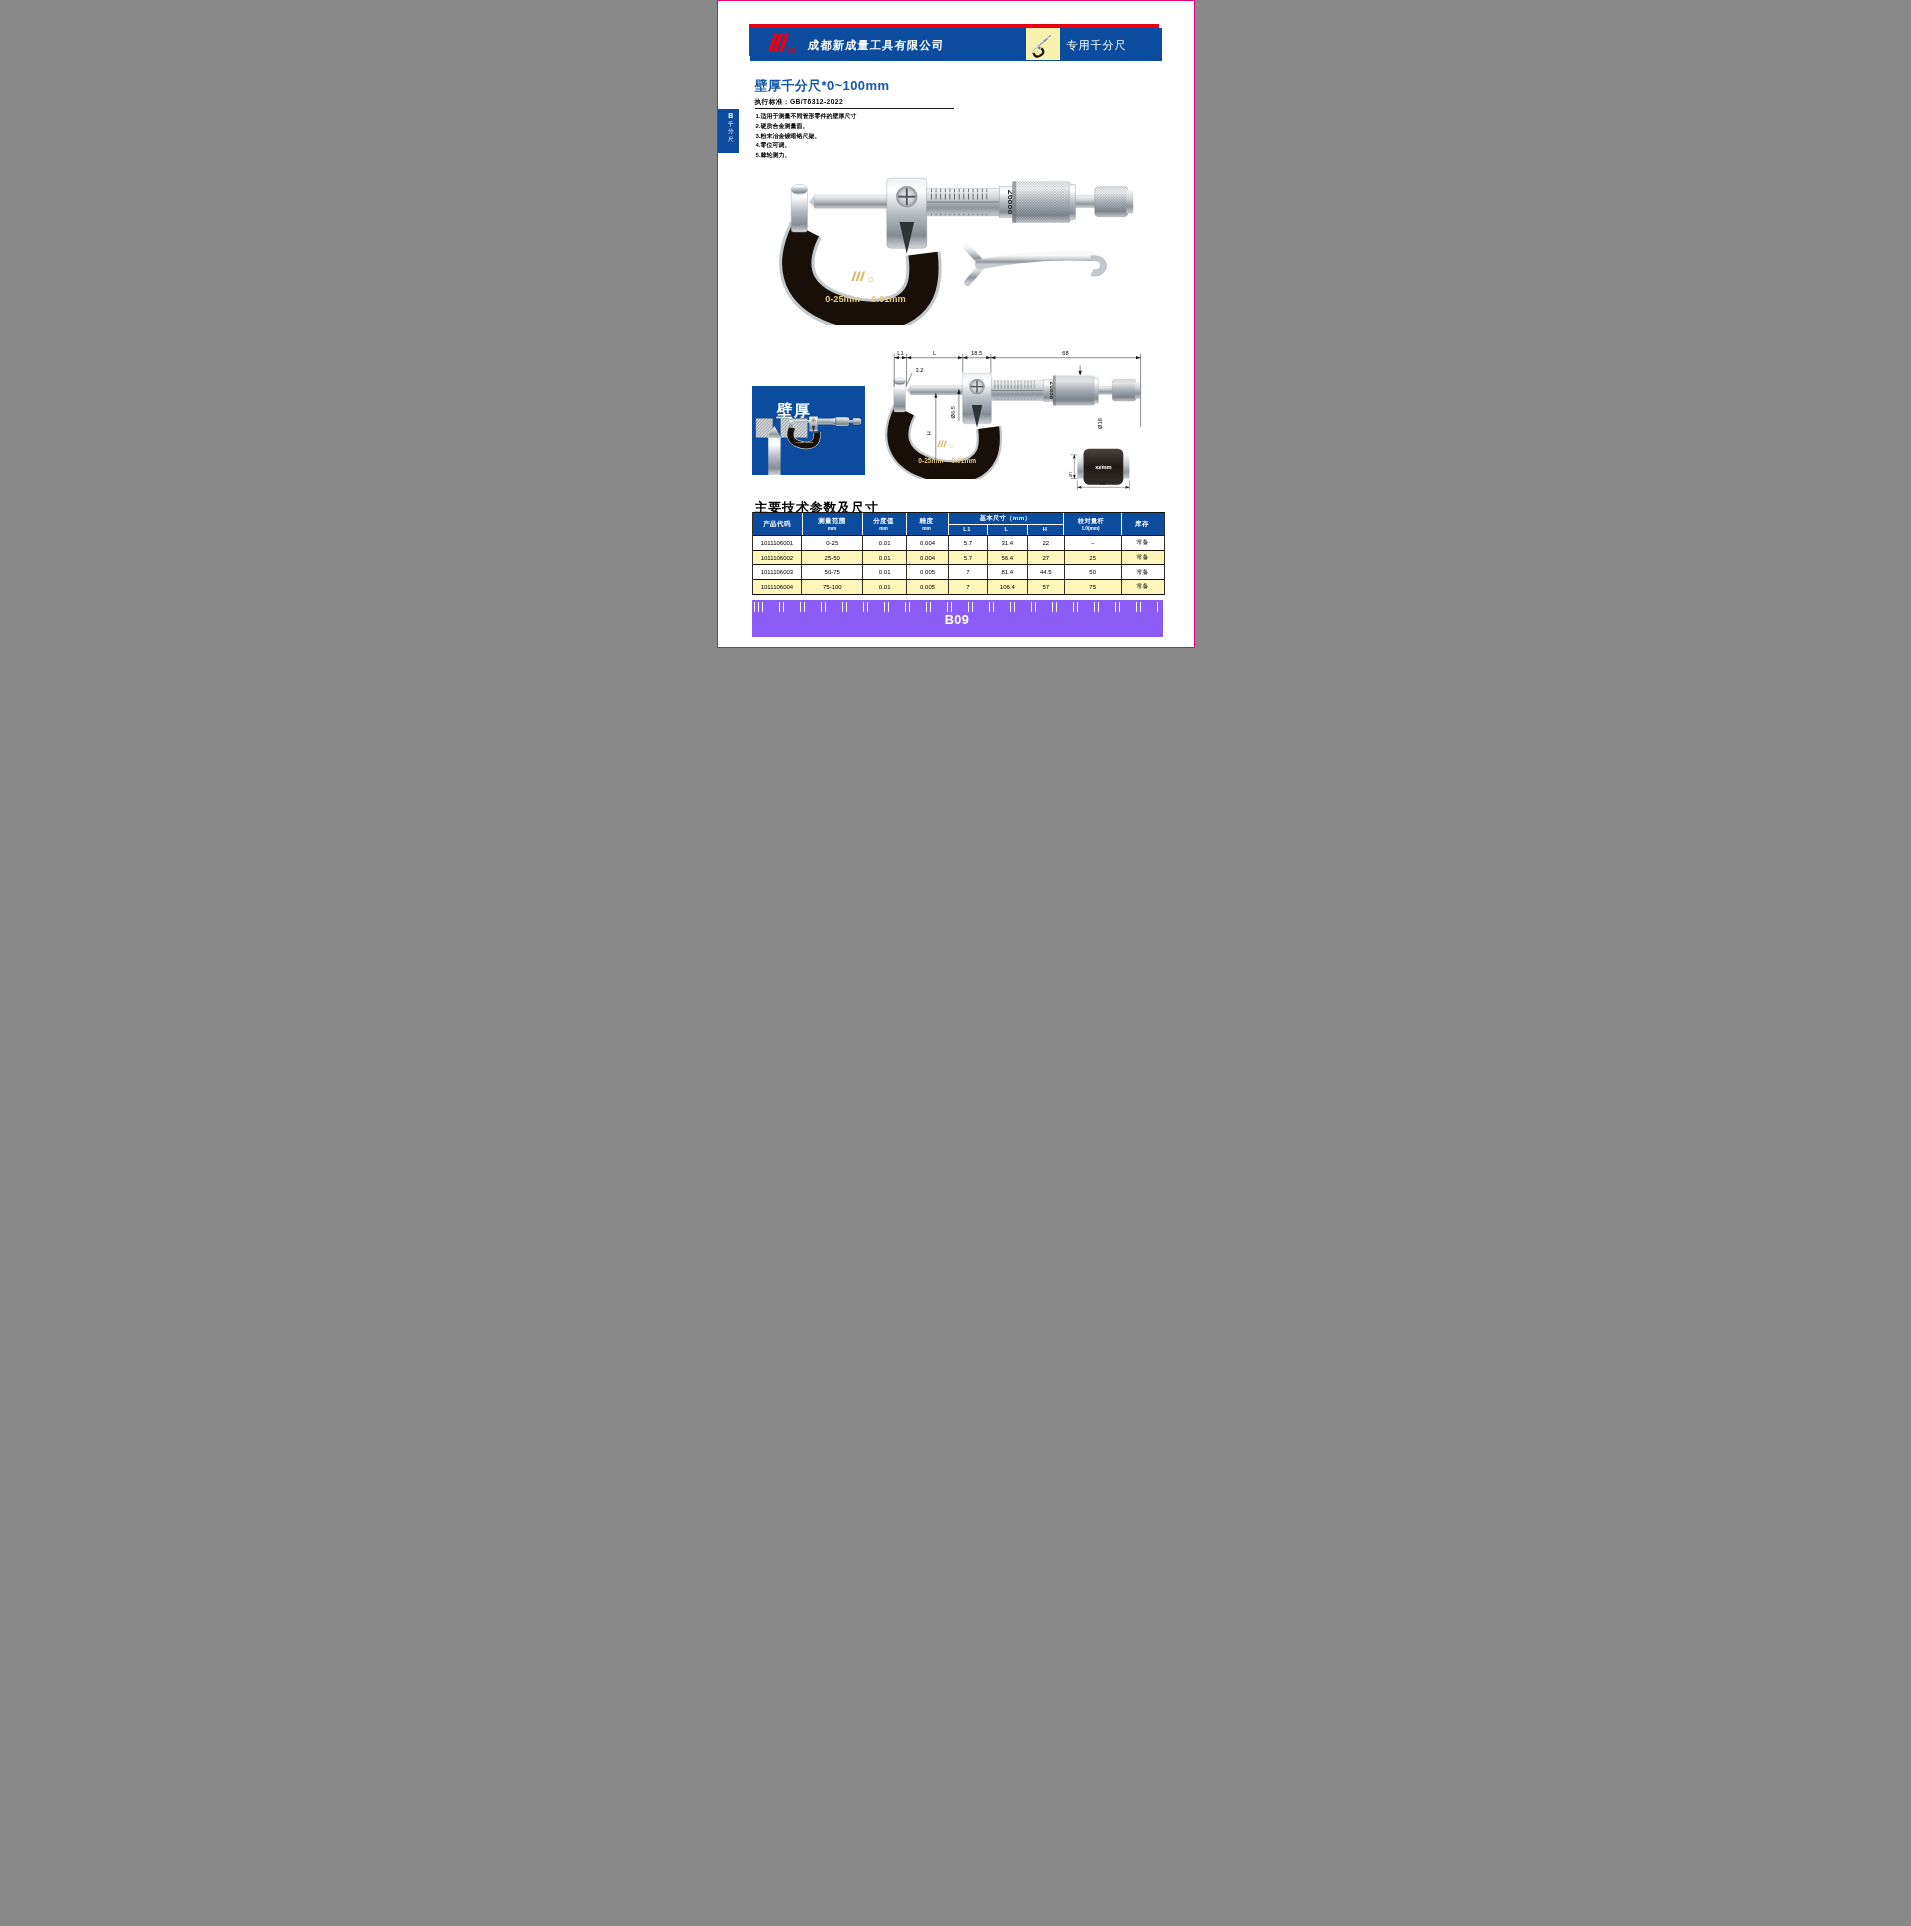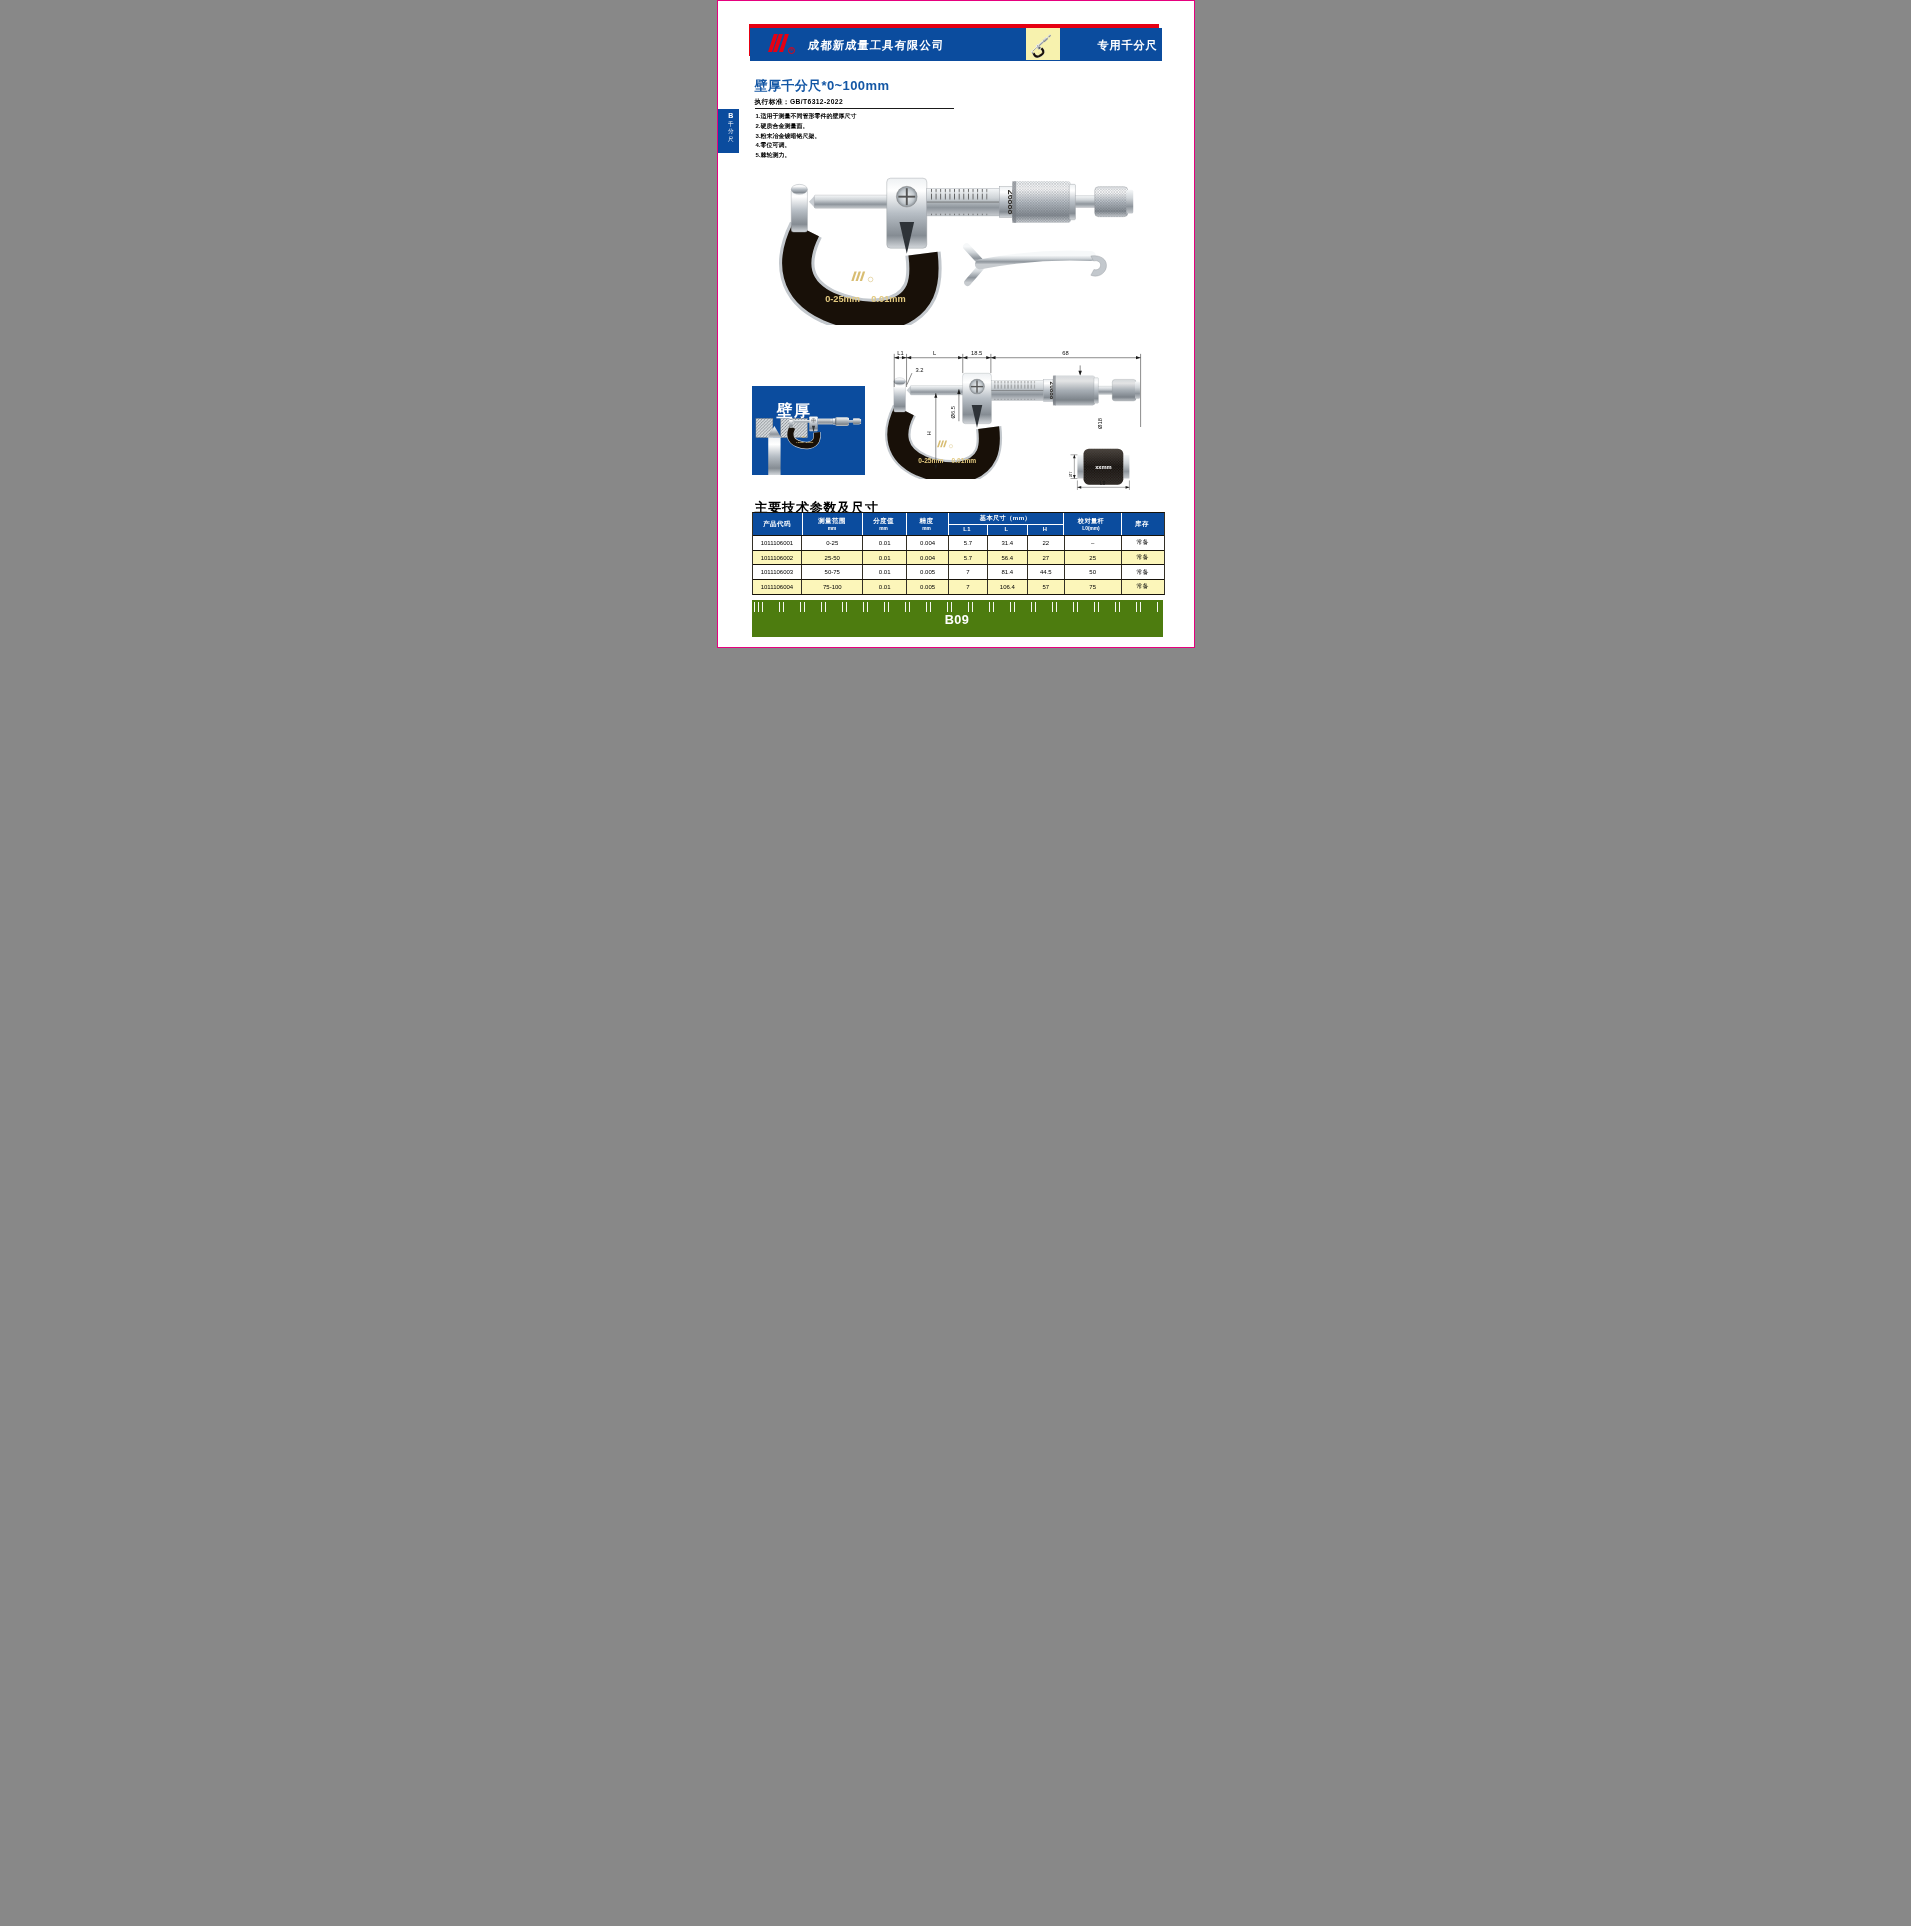--- a/index.html
+++ b/index.html
@@ -9,21 +9,21 @@
   .abs{position:absolute;}
   
   .hdr-red{left:31px;top:23px;width:410px;height:32px;background:#e60012;}
   .hdr-blue{left:32px;top:27px;width:412px;height:33px;background:#0b4c9e;}
   .logo{left:21px;top:6.2px;width:28px;height:20px;}
   .logo .bar{position:absolute;top:0;width:3.5px;height:17.7px;background:#e60012;transform:skewX(-18deg);}
   .logo .reg{position:absolute;left:17.7px;top:13px;width:5px;height:5px;border:0.6px solid #e60012;
              border-radius:50%;color:#e60012;font-size:3.1px;font-weight:bold;text-align:center;line-height:5px;}
   .company{left:58px;top:9.6px;font-size:11.2px;font-weight:800;color:#fff;letter-spacing:1.2px;transform:skewX(-4deg);white-space:nowrap;}
   .ybox{left:276px;top:0;width:34px;height:32px;background:#f7f2ae;overflow:hidden;}
-  .category{left:317px;top:10px;width:91px;text-align:right;font-size:11.2px;font-weight:700;color:#fff;letter-spacing:0.8px;white-space:nowrap;}
+  .category{left:317px;top:10px;width:91px;text-align:left;font-size:11.2px;font-weight:400;color:#fff;letter-spacing:0.8px;white-space:nowrap;}
   
   .tab{left:0;top:108px;width:21px;height:44px;background:#0b4c9e;color:#fff;
        display:flex;flex-direction:column;align-items:center;padding:3.1px 0 0 5.4px;box-sizing:border-box;}
   .tab .lt{font-size:7px;font-weight:bold;margin-bottom:1.5px;}
   .tab .ch{font-size:5.6px;line-height:1.35;}
   
   .title{left:37px;top:76px;font-size:13px;font-weight:bold;color:#1457a5;letter-spacing:0.4px;white-space:nowrap;}
   .standard{left:37px;top:97px;font-size:6.7px;font-weight:bold;color:#000;letter-spacing:0.4px;}
   .rule{left:37px;top:107px;width:199px;height:0.8px;background:#1a1a1a;}
   .features{left:38px;top:111px;font-size:6px;font-weight:600;color:#000;line-height:9.8px;white-space:nowrap;}
@@ -49,21 +49,21 @@
   .trow{display:flex;height:13.7px;background:#fff;}
   .trow.alt{background:#fcf6ba;}
   .trow + .trow{border-top:0.8px solid #161209;}
   .trow{border-top:0.8px solid #161209;}
   .trow:first-of-type{border-top:0.8px solid #161209;}
   .tc{display:flex;align-items:center;justify-content:center;font-size:6px;color:#000;box-sizing:border-box;}
   .tc + .tc{border-left:0.4px solid #332f26;}
   .c0{width:49px;}.c1{width:61px;}.c2{width:44px;}.c3{width:42px;}.c4{width:39px;}
   .c5{width:40px;}.c6{width:37px;}.c7{width:57px;}.c8{width:43px;}
   
-  .footer{left:34px;top:599px;width:411px;height:37px;background:#4d7c0f;}
+  .footer{left:34px;top:599px;width:411px;height:37px;background:#8b5cf6;}
   .ticks-s{position:absolute;left:2.7px;right:2.7px;top:1.9px;height:10.4px;
      background:repeating-linear-gradient(90deg,rgba(255,255,255,.95) 0 0.5px,transparent 0.5px 4.2px);}
   .ticks-l{position:absolute;left:2.7px;right:2.7px;top:1.9px;height:18px;
      background:repeating-linear-gradient(90deg,transparent 0 34px,#fff 34px 34px,transparent 34px 42px);}
   .fcode{position:absolute;left:0;right:0;top:12.7px;text-align:center;font-size:12.7px;font-weight:bold;color:#fff;letter-spacing:0.4px;}
 </style>
 </head>
 <body>
 
 <svg width="0" height="0" style="position:absolute">

